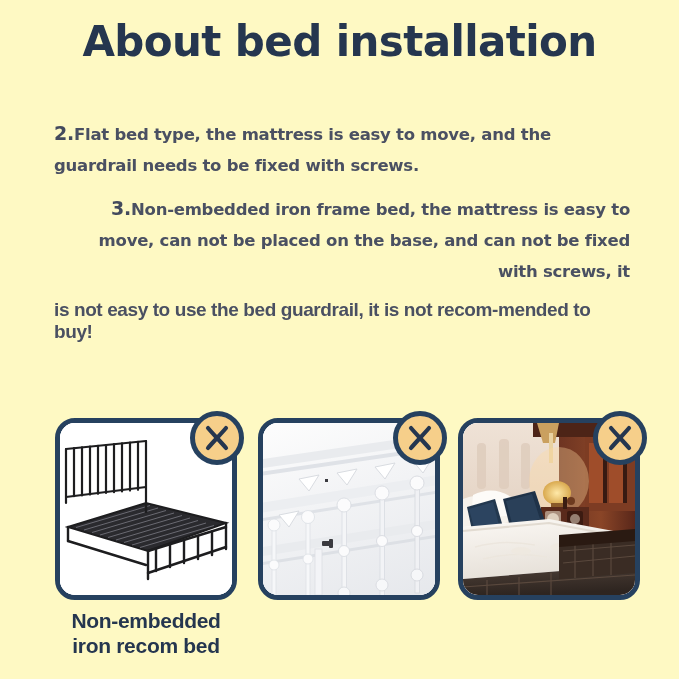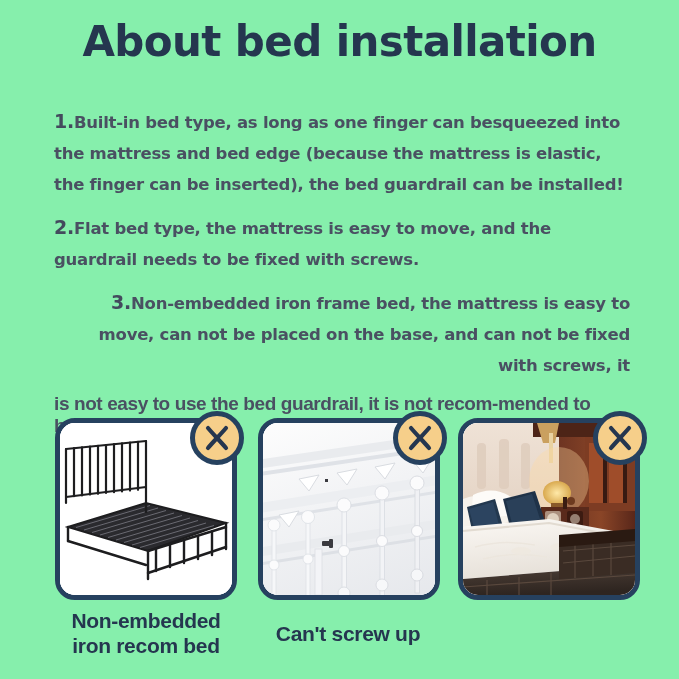--- a/index.html
+++ b/index.html
@@ -11,21 +11,21 @@
     width: 679px;
     height: 679px;
     background: #f2f2f2;
     font-family: "Liberation Sans", sans-serif;
     overflow: hidden;
   }
   .page {
     position: relative;
     width: 679px;
     height: 679px;
-    background: #86efac;
+    background: #fef9c3;
     box-sizing: border-box;
     padding-left: 12px;
   }
 
   
   .title {
     position: absolute;
     left: 0;
     top: 18px;
     width: 679px;
@@ -154,21 +154,20 @@
 </style>
 </head>
 <body>
 
 <div class="page">
 
   <div class="title">About bed installation</div>
 
   <div class="body-block">
 
-    <p class="para p1"><span class="num">1.</span><span>Built-in bed type, as long as one finger can besqueezed into the mattress and bed edge (because the mattress is elastic, the finger can be inserted), the bed guardrail can be installed!</span></p>
 
     <p class="para p2"><span class="num">2.</span><span>Flat bed type, the mattress is easy to move, and the guardrail needs to be fixed with screws.</span></p>
 
     <p class="para p3"><span class="num">3.</span><span>Non-embedded iron frame bed, the mattress is easy to move, can not be placed on the base, and can not be fixed with screws, it</span></p>
 
     <p class="para-tight">is not easy to use the bed guardrail, it is not recom-mended to buy!</p>
   </div>
 
   <div class="cards">
 
@@ -412,18 +411,15 @@
         </svg>
       </div>
     </div>
   </div>
 
   <div class="captions">
     <div class="caption caption-1">
       <div>Non-embedded</div>
       <div>iron recom bed</div>
     </div>
-    <div class="caption caption-2">
-      <div>Can't screw up</div>
-    </div>
   </div>
 
 </div>
 
 </body></html>

